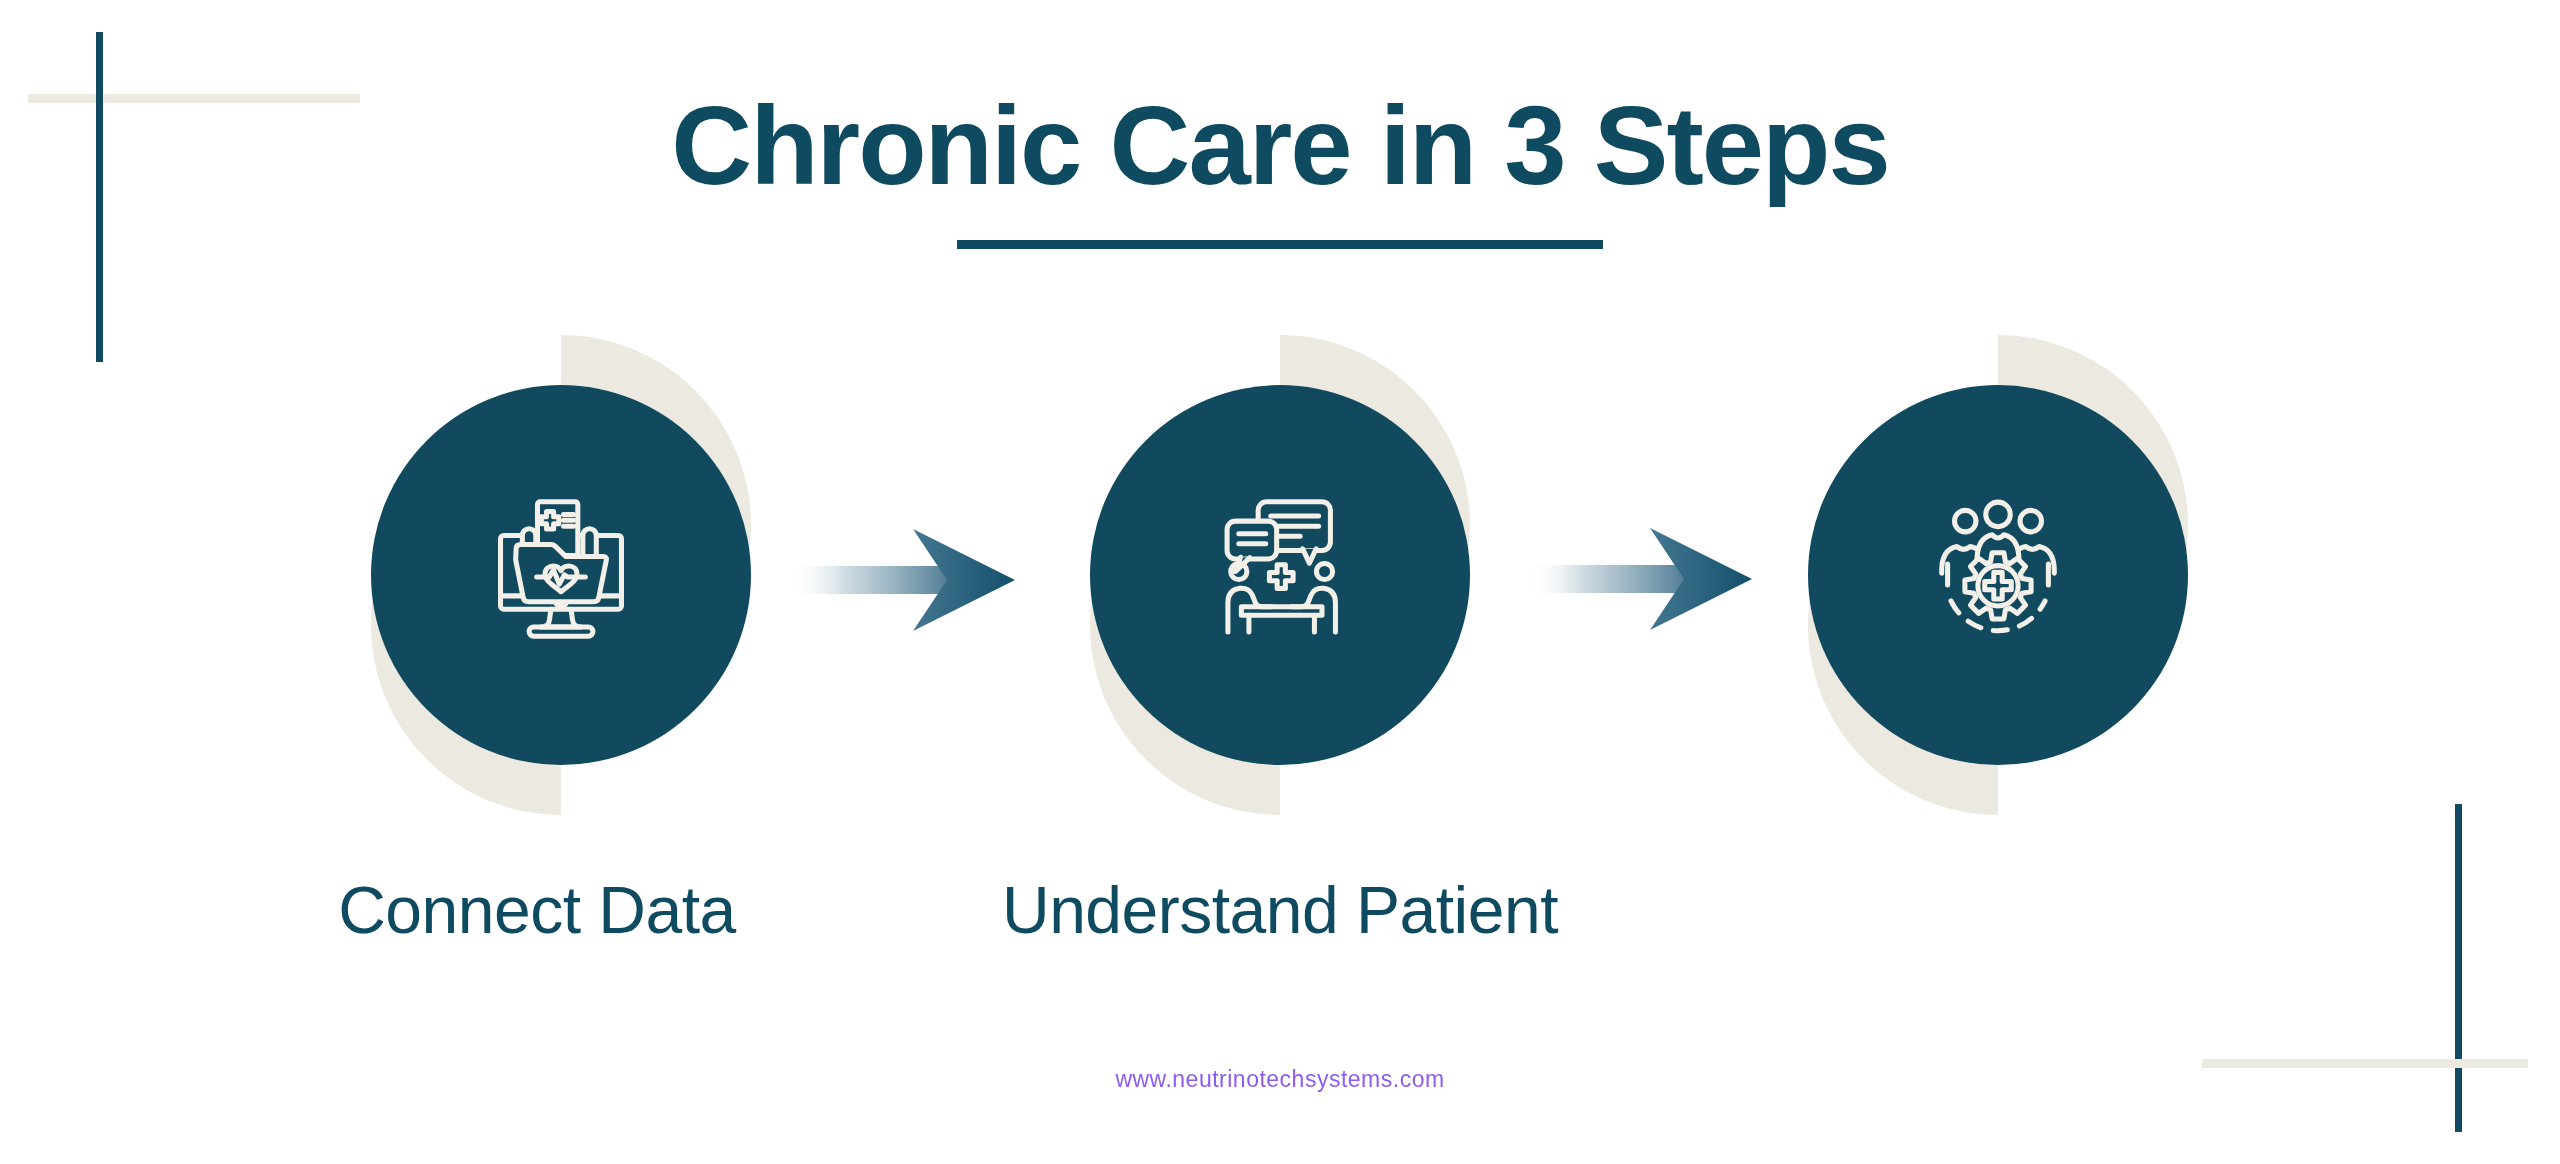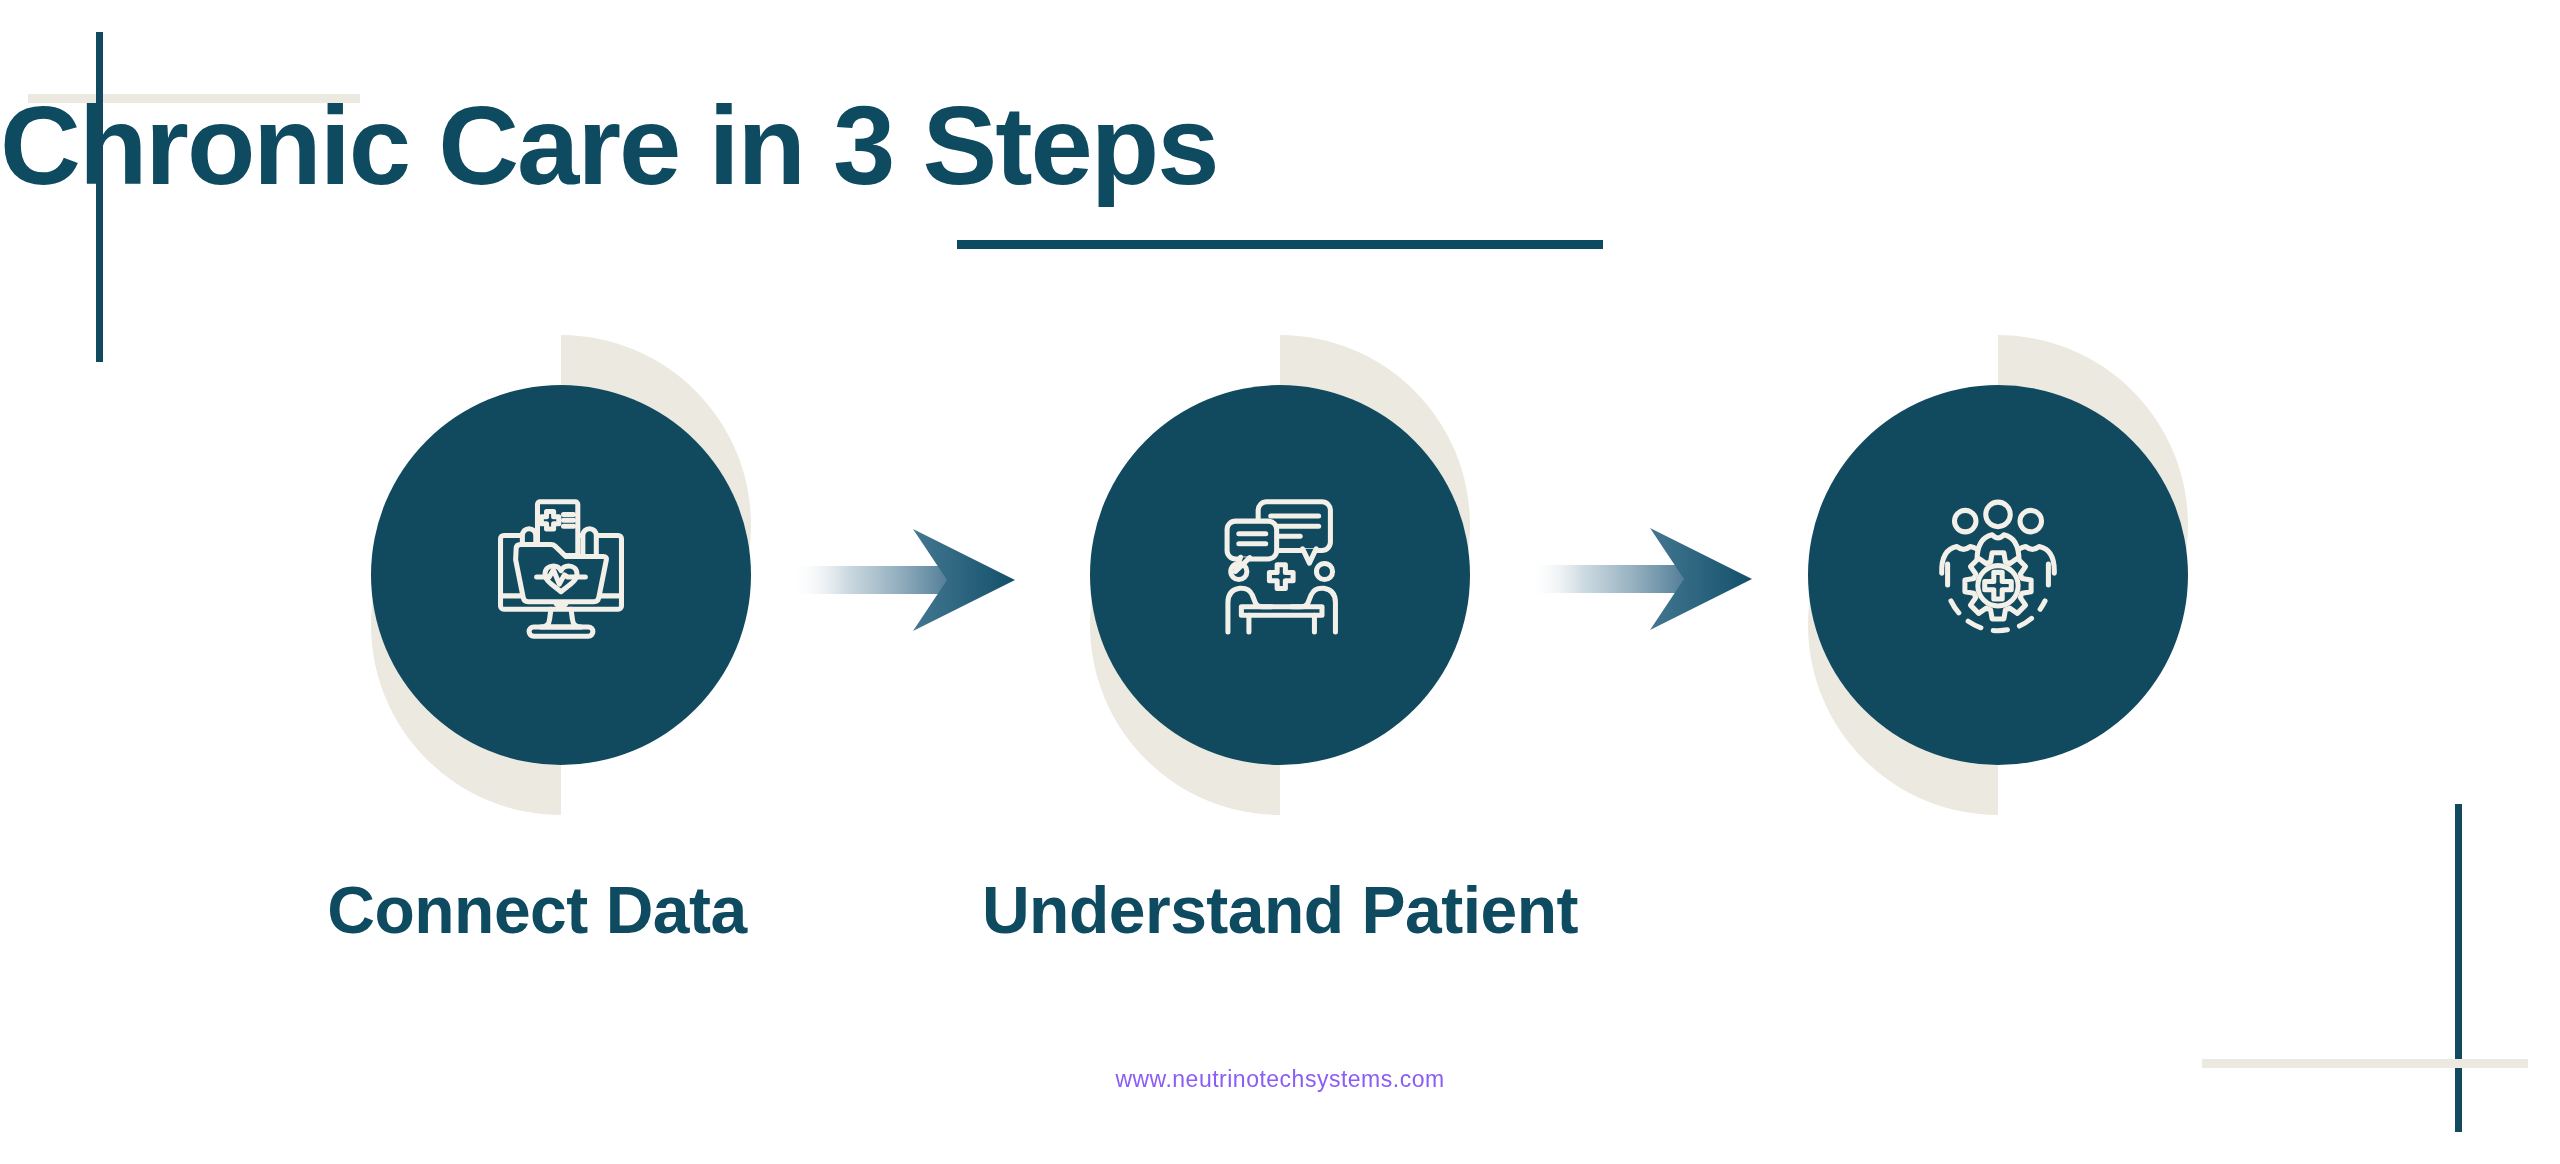--- a/index.html
+++ b/index.html
@@ -8,21 +8,21 @@
     font-family:"Liberation Sans","DejaVu Sans",sans-serif;
   }
   
   .decor{position:absolute;}
   #decor-h-tl{left:28px;top:94px;width:332px;height:9px;background:#ece9e0;z-index:1;}
   #decor-v-tl{left:96px;top:32px;width:7px;height:330px;background:#114a5f;z-index:2;}
   #decor-v-br{left:2455px;top:804px;width:7px;height:328px;background:#114a5f;z-index:1;}
   #decor-h-br{left:2202px;top:1059px;width:326px;height:9px;background:#ece9e0;z-index:2;}
   
   .title{
-    position:absolute;top:84px;left:0;width:100%;text-align:left;
+    position:absolute;top:84px;left:0;width:100%;text-align:center;
     font-size:112px;font-weight:700;letter-spacing:-2px;color:#0e4a60;line-height:1.1;
   }
   .title-underline{position:absolute;top:240px;left:957px;width:646px;height:9px;background:#0e4a60;}
   
   .step{position:absolute;width:380px;height:380px;top:385px;}
   #step-1{left:371px;}  #step-2{left:1090px;}  #step-3{left:1808px;}
   .backdrop-half{position:absolute;left:0;width:380px;height:380px;border-radius:50%;background:#ece9e0;}
   .backdrop-right{top:-50px;clip-path:inset(0 0 0 50%);}
   .backdrop-left{top:50px;clip-path:inset(0 50% 0 0);}
   .circle{
@@ -31,21 +31,21 @@
   }
   .circle svg{width:168px;height:168px;margin-top:-12px;}
   .icon-stroke{stroke:#f3f0e9;stroke-width:3;fill:none;stroke-linecap:round;stroke-linejoin:round;}
   
   .arrow{position:absolute;width:225px;height:108px;}
   #arrow-1{left:790px;top:526px;}
   #arrow-2{left:1527px;top:525px;}
   
   .step-label{
     position:absolute;top:872px;transform:translateX(-50%);
-    font-size:66px;font-weight:700;letter-spacing:-0.5px;color:#0e4a60;white-space:nowrap;
+    font-size:66px;font-weight:400;letter-spacing:-0.5px;color:#0e4a60;white-space:nowrap;
   }
   #label-1{left:537px;} #label-2{left:1280px;} #label-3{left:2004px;}
   
   .footer-url{
     position:absolute;top:1066px;left:0;width:100%;text-align:center;
     font-size:23px;font-weight:400;letter-spacing:0.5px;color:#8b5cf6;
   }
 </style>
 </head>
 <body>

